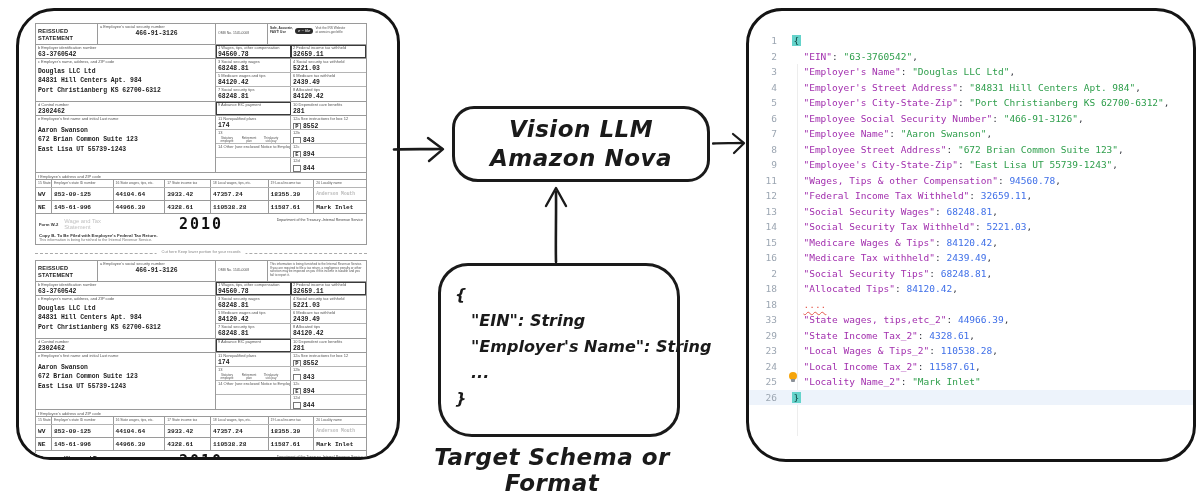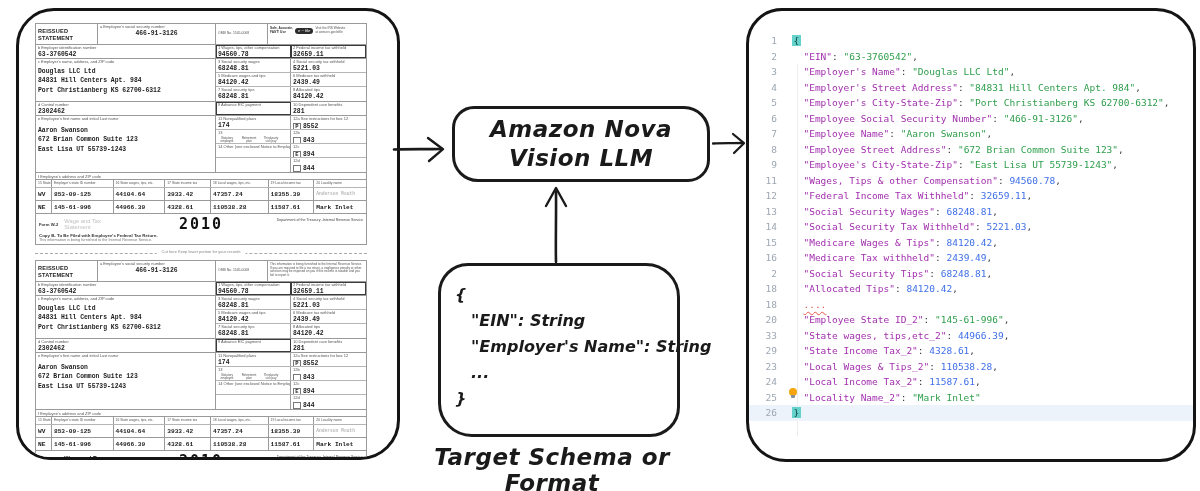--- a/index.html
+++ b/index.html
@@ -469,22 +469,22 @@
         </div>
       </div>
   </div>
 
   <svg class="arrow" style="left:392px;top:133px" width="60" height="34">
     <path d="M2,16.5 C20,15.8 38,16.4 50,16" stroke="#1a1a1a" stroke-width="2.6" fill="none" stroke-linecap="round"></path>
     <path d="M36,5 L51,16.2 L37,28" stroke="#1a1a1a" stroke-width="2.4" fill="none" stroke-linecap="round" stroke-linejoin="round"></path>
   </svg>
 
   <div class="model-box">
+    <div class="model-line hand">Vision LLM</div>
     <div class="model-line hand">Amazon Nova</div>
-    <div class="model-line hand">Vision LLM</div>
   </div>
 
   <svg class="arrow" style="left:712px;top:128px" width="38" height="30">
     <path d="M1,15.5 C12,14.8 22,15.4 31,15" stroke="#1a1a1a" stroke-width="2.4" fill="none" stroke-linecap="round"></path>
     <path d="M21,6 L32,15.2 L22,25" stroke="#1a1a1a" stroke-width="2.2" fill="none" stroke-linecap="round" stroke-linejoin="round"></path>
   </svg>
 
   <svg class="arrow" style="left:539px;top:184px" width="34" height="82">
     <path d="M17,78 C16.5,60 17.3,30 17,8" stroke="#1a1a1a" stroke-width="2.6" fill="none" stroke-linecap="round"></path>
     <path d="M7,22 L17,4 L27,22" stroke="#1a1a1a" stroke-width="2.4" fill="none" stroke-linecap="round" stroke-linejoin="round"></path>
@@ -571,24 +571,20 @@
         </div>
         <div class="cl">
           <span class="ln">18</span>
           <span class="code"><span class="tp">  </span><span class="tk">"Allocated Tips"</span><span class="tp">: </span><span class="tn">84120.42</span><span class="tp">,</span></span>
         </div>
         <div class="cl">
           <span class="ln">18</span>
           <span class="code"><span class="tp">  </span><span class="te">....</span></span>
         </div>
         <div class="cl">
-          <span class="ln">20</span>
-          <span class="code"><span class="tp">  </span><span class="tk">"Employee State ID_2"</span><span class="tp">: </span><span class="ts">"145-61-996"</span><span class="tp">,</span></span>
-        </div>
-        <div class="cl">
           <span class="ln">33</span>
           <span class="code"><span class="tp">  </span><span class="tk">"State wages, tips,etc_2"</span><span class="tp">: </span><span class="tn">44966.39</span><span class="tp">,</span></span>
         </div>
         <div class="cl">
           <span class="ln">29</span>
           <span class="code"><span class="tp">  </span><span class="tk">"State Income Tax_2"</span><span class="tp">: </span><span class="tn">4328.61</span><span class="tp">,</span></span>
         </div>
         <div class="cl">
           <span class="ln">23</span>
           <span class="code"><span class="tp">  </span><span class="tk">"Local Wages &amp; Tips_2"</span><span class="tp">: </span><span class="tn">110538.28</span><span class="tp">,</span></span>

